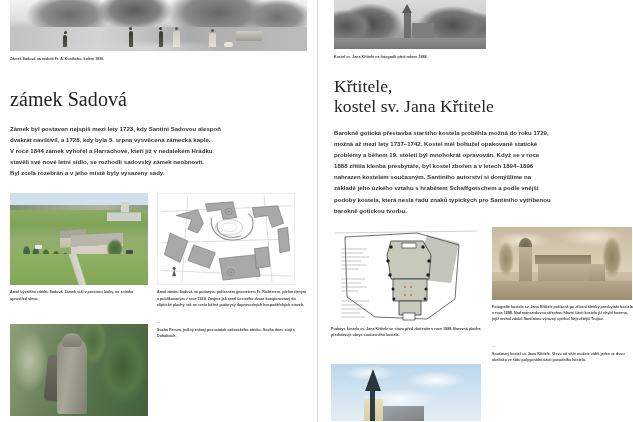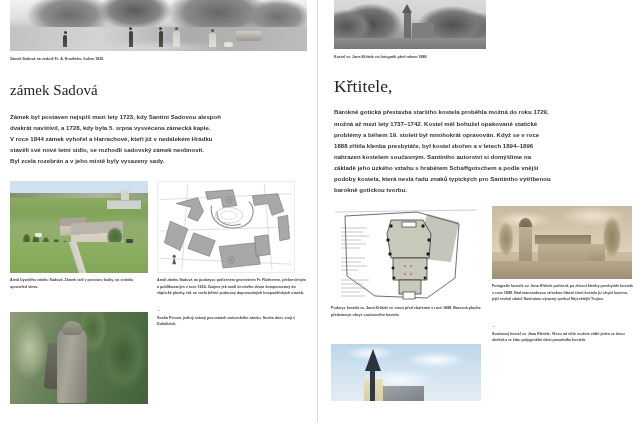--- a/index.html
+++ b/index.html
@@ -100,21 +100,21 @@
     font-size: 3.6px; line-height: 1.72; color: #3b3b3b;
     letter-spacing: 0.01em; font-weight: 600;
   }
   .caption-hero { margin: 4px 0 0 0; }
 
   h1 {
     font-family: "Liberation Serif", serif;
     font-weight: 400; color: #232323;
     letter-spacing: 0.004em;
   }
-  .h1-left  { font-size: 15px; line-height: 1.18; margin: 20px 0 12px 0; }
+  .h1-left  { font-size: 20px; line-height: 1.18; margin: 26px 0 12px 0; }
   .h1-right { font-size: 17.5px; line-height: 1.16; margin: 16px 0 11px 0; }
   .h1-right .l2 { display: block; }
 
   .body-copy {
     font-size: 6.05px; line-height: 1.84; color: #333333;
     font-weight: 600; letter-spacing: 0.002em;
   }
   .body-copy p + p { margin-top: 0; }
 
   
@@ -405,20 +405,21 @@
         <div class="trees"></div>
         <div class="nave"></div>
         <div class="tower"></div>
         <div class="ground"></div>
       </div>
     </div>
     <div class="caption caption-hero" style="margin-left:8px;">Kostel sv. Jana Křtitele na fotografii před rokem 1888.</div>
 
     <h1 class="h1-right" style="margin-left:8px;">
       <span class="l1">Křtitele,</span>
+      <span class="l2">kostel sv. Jana Křtitele</span>
     </h1>
 
     <div class="body-copy" style="margin-left:8px;">
       <p>Barokně gotická přestavba staršího kostela proběhla možná do roku 1729,</p>
       <p>možná až mezi lety 1737–1742. Kostel měl bohužel opakovaně statické</p>
       <p>problémy a během 19. století byl mnohokrát opravován. Když se v roce</p>
       <p>1888 zřítila klenba presbytáře, byl kostel zbořen a v letech 1894–1896</p>
       <p>nahrazen kostelem současným. Santiniho autorství si domýšlíme na</p>
       <p>základě jeho úzkého vztahu s hrabětem Schaffgotschem a podle vnější</p>
       <p>podoby kostela, která nesla řadu znaků typických pro Santiniho vytříbenou</p>

